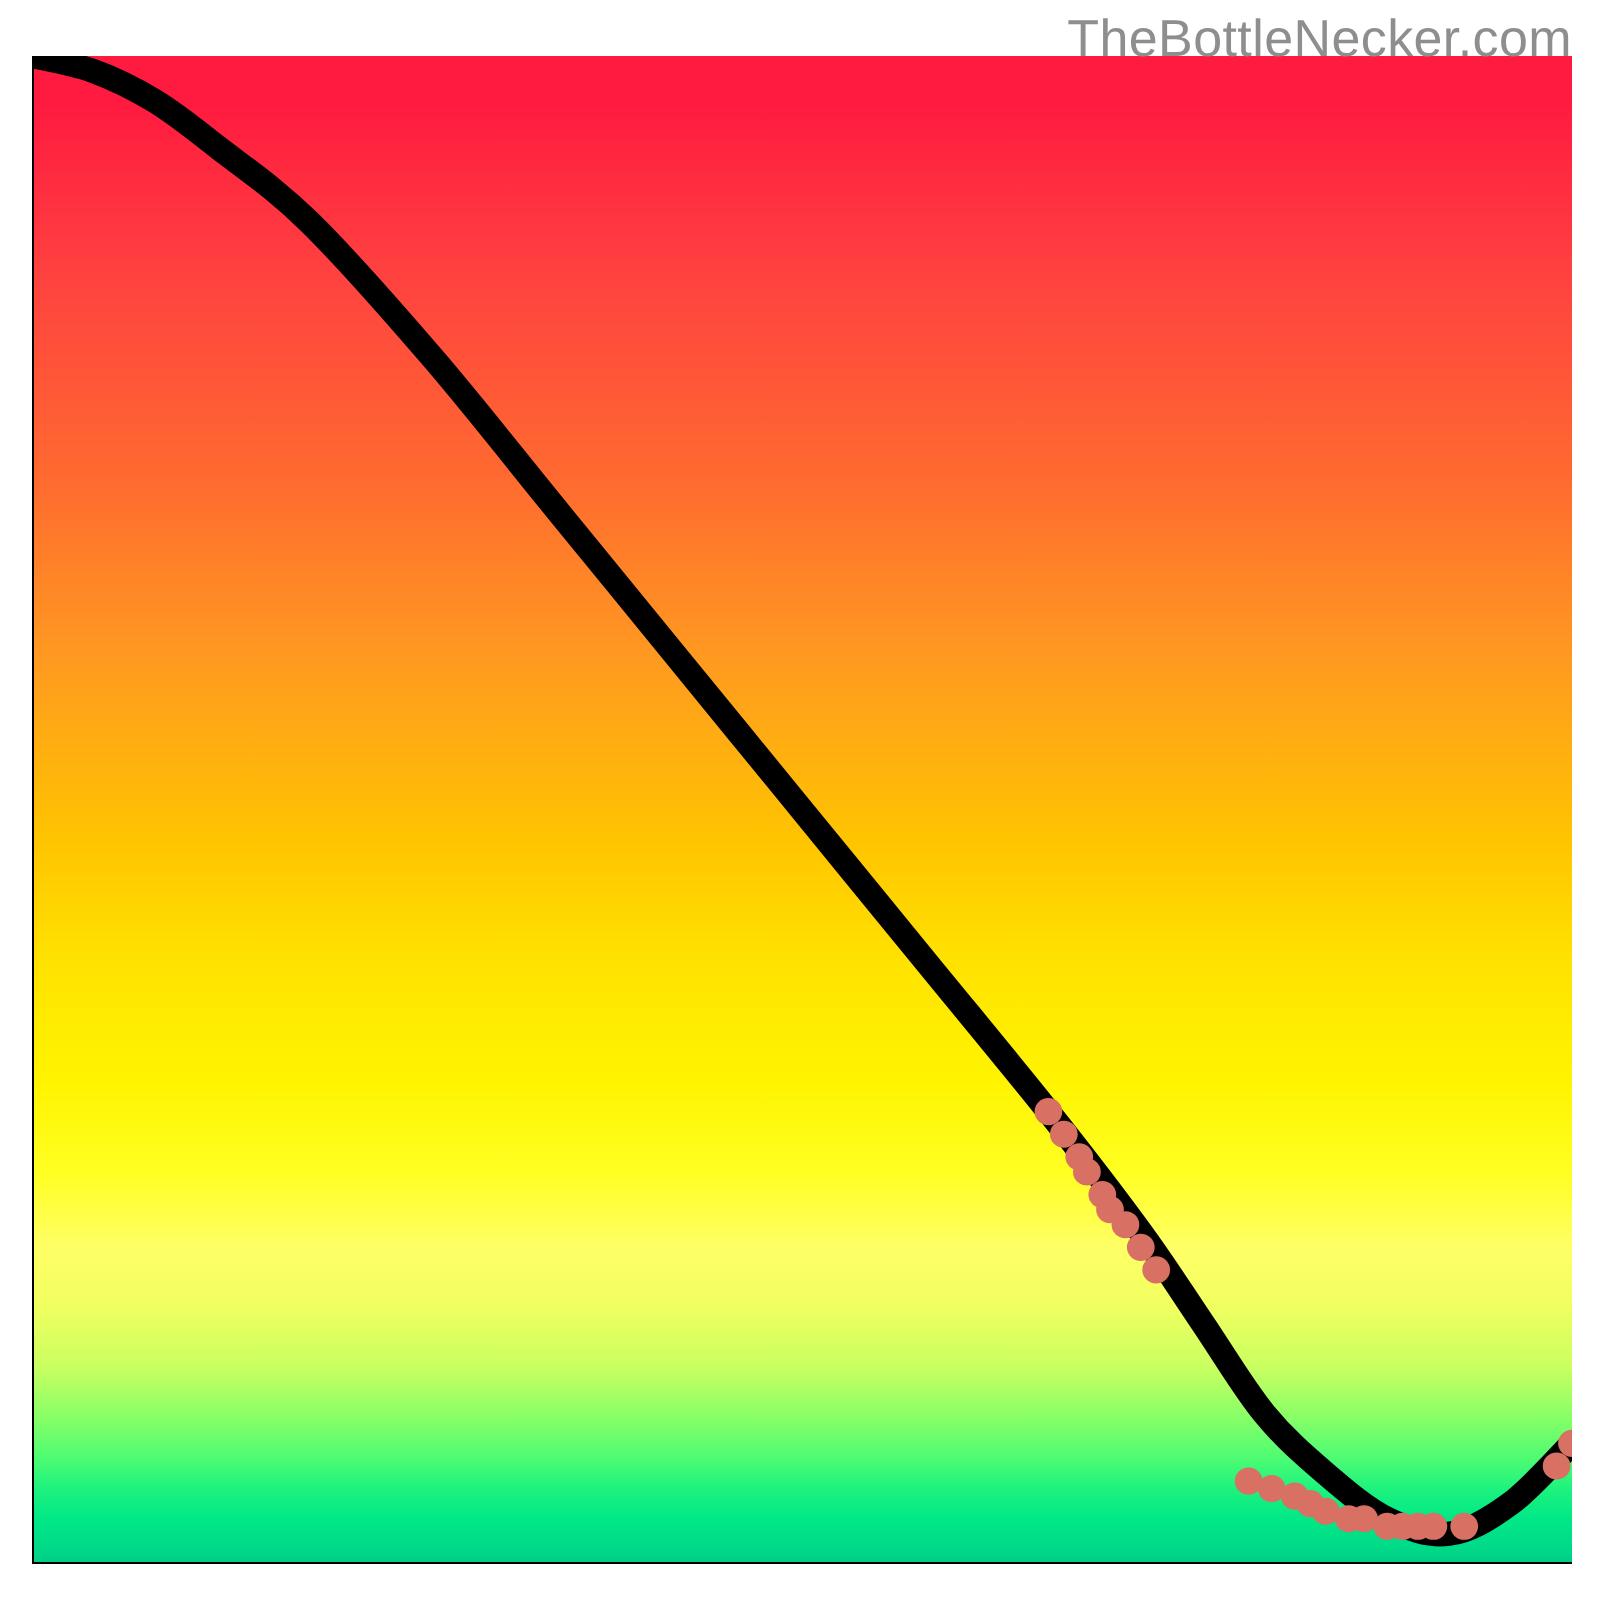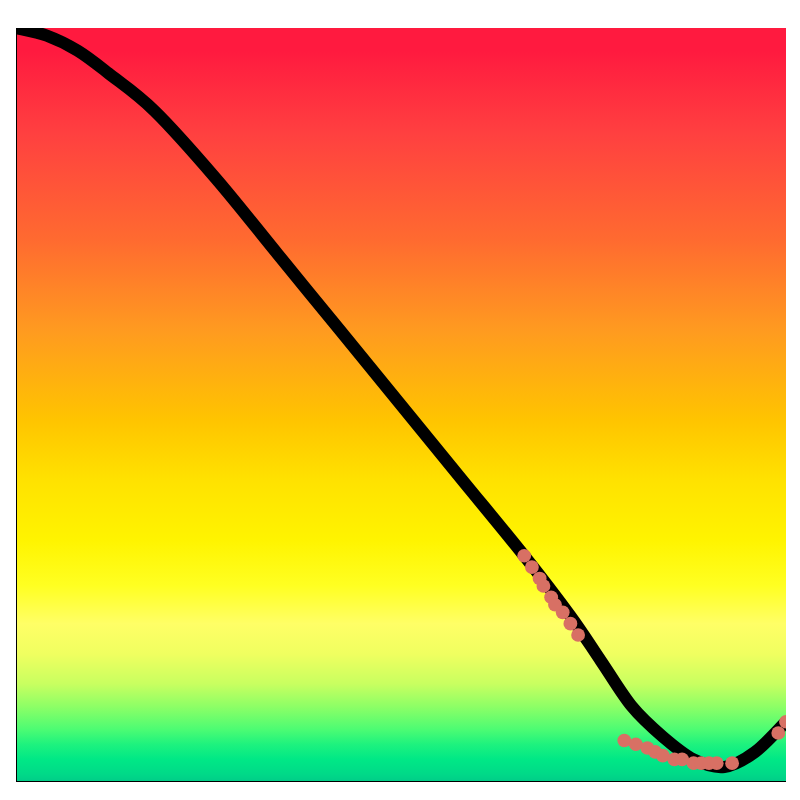--- a/index.html
+++ b/index.html
@@ -91,20 +91,21 @@
   }
   svg.curve circle {
     fill: #d87064;
     stroke: none;
   }
 </style>
 </head>
 <body>
 
 <div class="stage">
+  <div class="watermark">TheBottleNecker.com</div>
 
   <div class="plot">
     <div class="gradient"></div>
     <div class="axis-left"></div>
     <div class="axis-bottom"></div>
     <svg class="curve" viewBox="0 0 100 100" preserveAspectRatio="none">
       <path id="curve-path" d="M 0 0 C 0.6666666666666666 0.16666666666666666, 2.666666666666667 0.5, 4 1 C 5.333333333333333 1.5, 6.666666666666667 2.1666666666666665, 8 3 C 9.333333333333334 3.8333333333333335, 10.333333333333334 4.666666666666667, 12 6 C 13.666666666666666 7.333333333333333, 15.666666666666666 8.666666666666666, 18 11 C 20.333333333333332 13.333333333333334, 23.333333333333332 16.833333333333332, 26 20 C 28.666666666666668 23.166666666666668, 31.333333333333332 26.666666666666668, 34 30 C 36.666666666666664 33.333333333333336, 39.333333333333336 36.666666666666664, 42 40 C 44.666666666666664 43.333333333333336, 47.333333333333336 46.666666666666664, 50 50 C 52.666666666666664 53.333333333333336, 55.33333333333333 56.666666666666664, 57.99999999999999 60 C 60.66666666666666 63.333333333333336, 63.666666666666664 67, 66 70 C 68.33333333333333 73, 70.33333333333333 75.66666666666667, 72 78 C 73.66666666666667 80.33333333333333, 74.66666666666667 82, 76 84 C 77.33333333333333 86, 78.66666666666667 88.33333333333333, 80 90 C 81.33333333333333 91.66666666666667, 82.66666666666667 92.83333333333333, 84 94 C 85.33333333333333 95.16666666666667, 86.66666666666667 96.33333333333333, 88 97 C 89.33333333333333 97.66666666666667, 90.66666666666667 98.16666666666667, 92 98 C 93.33333333333333 97.83333333333333, 94.66666666666667 97, 96 96 C 97.33333333333333 95, 99.33333333333333 92.66666666666667, 100 92"></path>
       <g id="markers">
           <circle cx="66" cy="70" r="0.9"></circle>
           <circle cx="67" cy="71.5" r="0.9"></circle>

